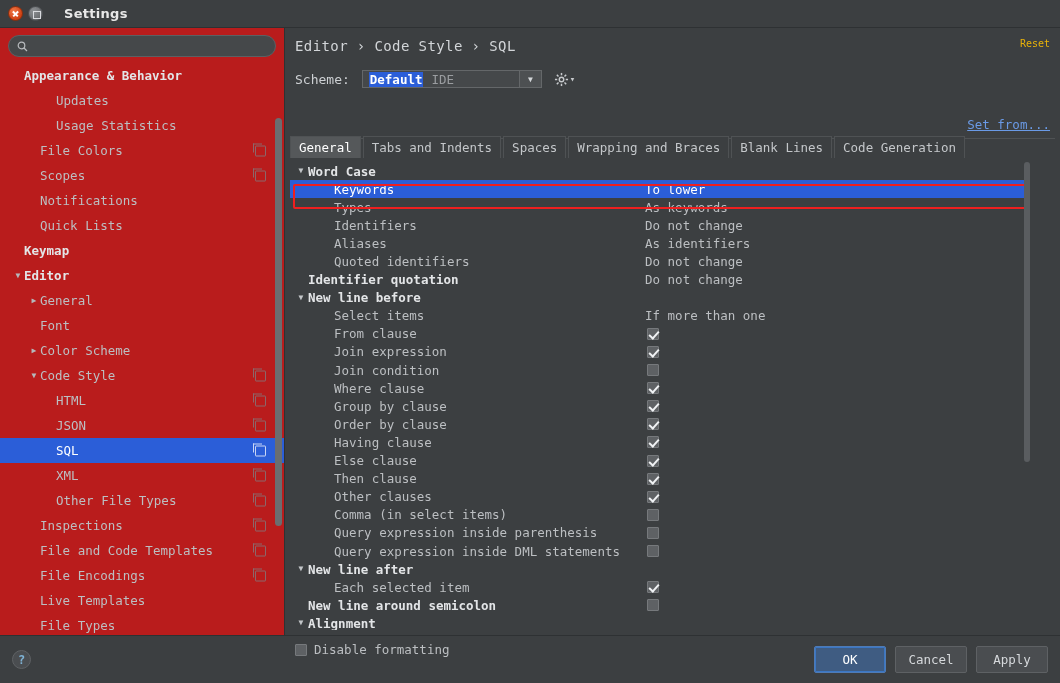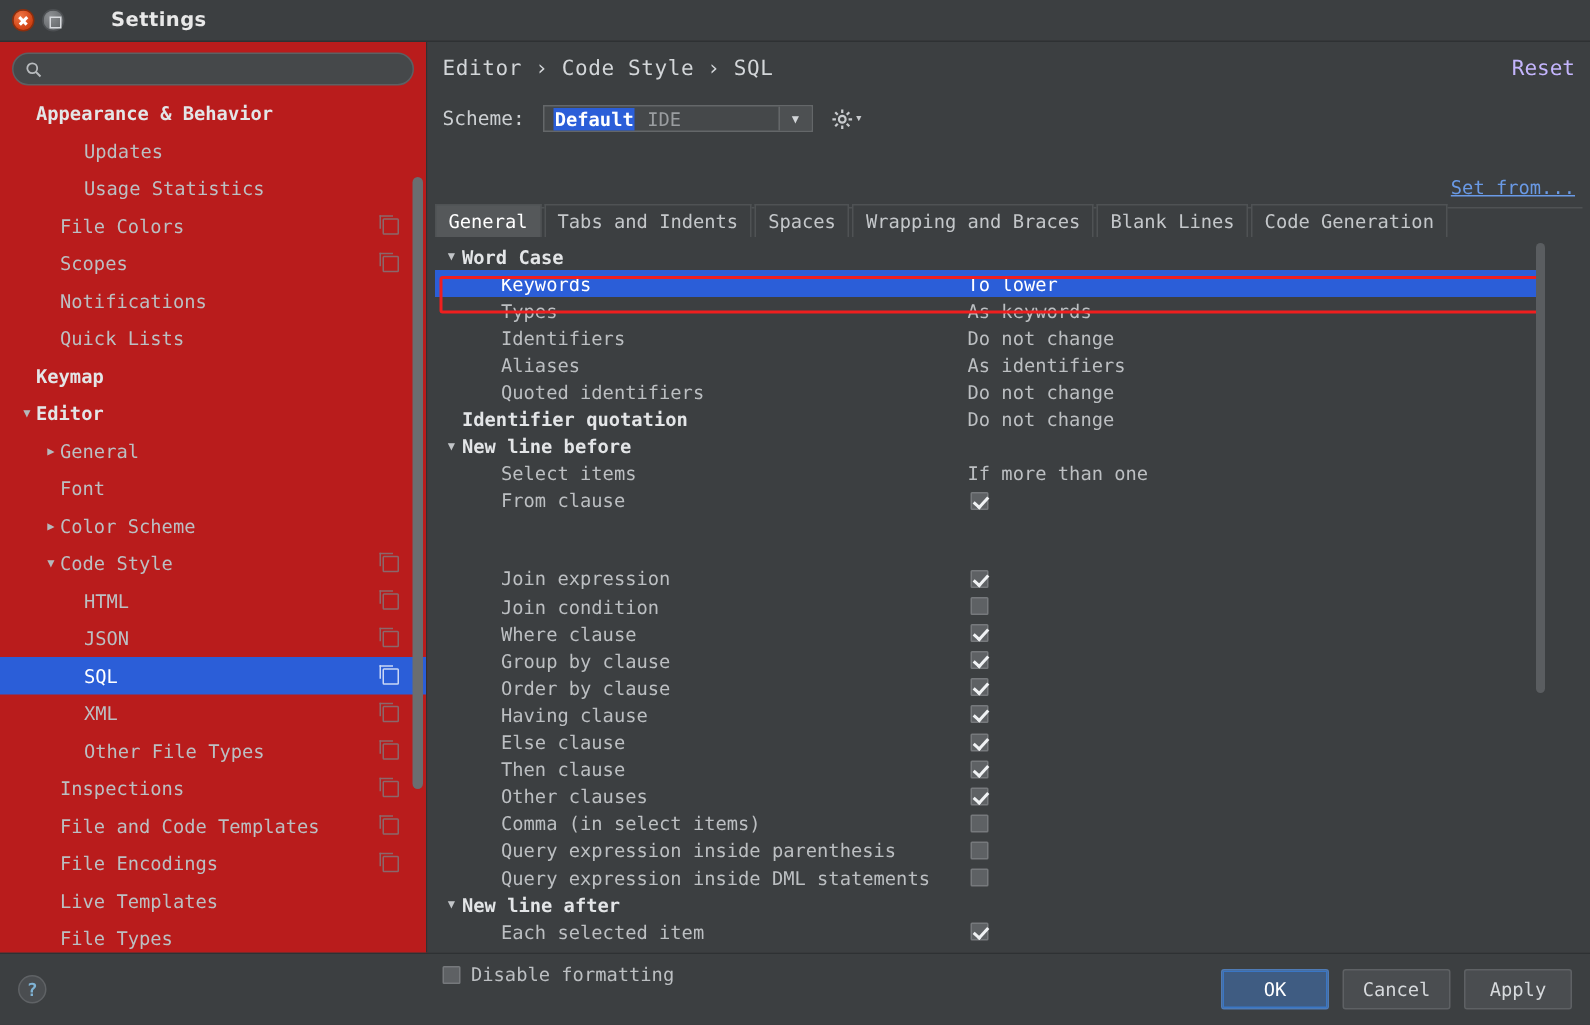--- a/index.html
+++ b/index.html
@@ -37,21 +37,21 @@
   .win-btn.max {
     background: radial-gradient(circle at 35% 30%, #8d9093, #6a6d70 70%);
     border: 1px solid #4d5053;
   }
   .win-btn.max::before {
     content: ""; position: absolute; left: 4px; top: 4px;
     width: 6px; height: 6px; border: 1.5px solid #d8dade;
   }
   #title-text {
     color: #e8e8e8; font-size: 13px; font-weight: bold;
-    margin-left: 26px; letter-spacing: .3px;
+    margin-left: 16px; letter-spacing: .3px;
     font-family: "DejaVu Sans", "Liberation Sans", sans-serif;
   }
 
   
   #body-wrap { display: flex; height: 607px; }
 
   
   #sidebar {
     width: 285px; flex: none;
     background: #b91c1c;
@@ -110,21 +110,21 @@
   }
 
   
   #content { flex: 1; position: relative; background: #3c3f41; }
   #breadcrumb {
     position: absolute; left: 10px; top: 10px;
     font-size: 14px; color: #d3d6d9; letter-spacing: .4px;
   }
   #reset-link {
     position: absolute; right: 10px; top: 10px;
-    font-size: 14px; color: #c4b5fd;
+    font-size: 10px; color: #eab308;
     text-decoration: none;
   }
   #scheme-row {
     position: absolute; left: 10px; top: 42px;
     display: flex; align-items: center;
   }
   #scheme-label { font-size: 13px; color: #cdd0d3; margin-right: 12px; }
   #scheme-select {
     width: 180px; height: 18px;
     background: #45484a; border: 1px solid #646769;
@@ -477,21 +477,21 @@
             </div>
           </div>
           <div class="st-row-wrap">
             <div class="st" style="padding-left: 30px;">
               <span class="st-arrow"></span>
               <span class="st-name">From clause</span>
             </div>
             <span class="cbox checked"></span>
           </div>
           <div class="st-row-wrap">
-            <div class="st" style="padding-left: 30px; margin-top: 34px;">
+            <div class="st" style="padding-left: 30px;">
               <span class="st-arrow"></span>
               <span class="st-name">Join expression</span>
             </div>
             <span class="cbox checked"></span>
           </div>
           <div class="st-row-wrap">
             <div class="st" style="padding-left: 30px;">
               <span class="st-arrow"></span>
               <span class="st-name">Join condition</span>
             </div>

